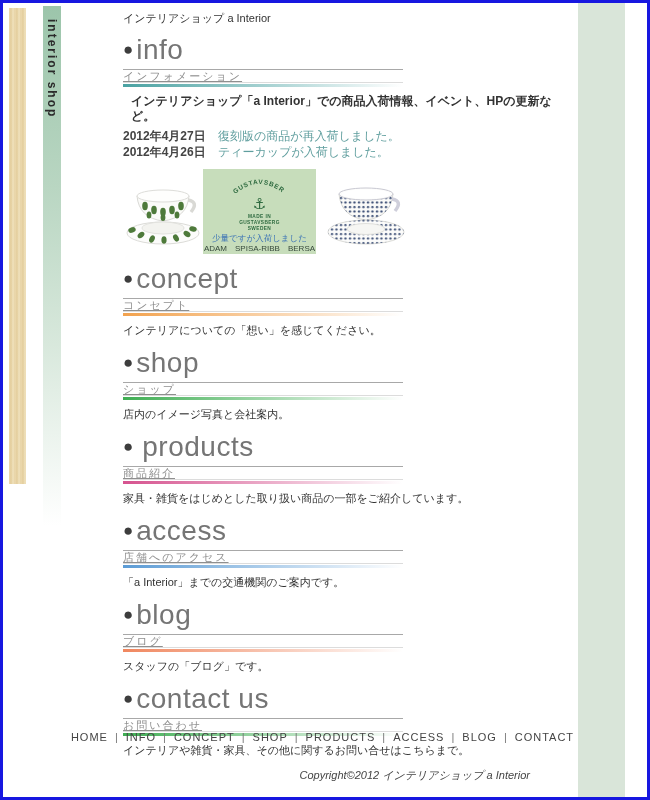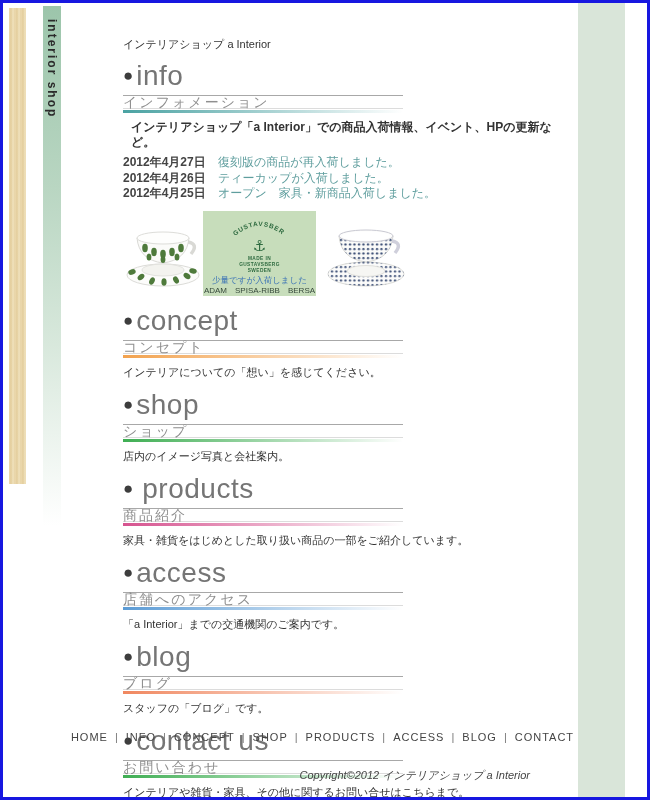--- a/index.html
+++ b/index.html
@@ -16,30 +16,30 @@
     background:linear-gradient(to bottom,#9cc5ab 0%,#b9d6c2 35%,#d8e8dc 65%,rgba(244,248,245,0) 100%);}
   .vertical-label{writing-mode:vertical-rl;text-orientation:mixed;
     font-size:12px;font-weight:bold;color:#2a2a2a;letter-spacing:2px;
     padding-top:13px;margin-left:2px;white-space:nowrap;}
 
   
   .right-strip{position:absolute;left:575px;top:0;width:47px;height:100%;background:#d9e5d9;}
 
   
   .main{position:absolute;left:120px;top:8px;width:445px;}
-  .page-title{font-size:11px;color:#333;line-height:14px;margin-top:26px;}
+  .page-title{font-size:11px;color:#333;line-height:14px;}
 
   .section{margin-top:12px;}
   .section-heading{width:280px;border-bottom:1px solid #a8a8a8;
     line-height:26px;padding-bottom:2px;white-space:nowrap;}
   .bullet{font-size:17px;color:#3d3d3d;margin-right:3px;position:relative;top:-4px;}
   .heading-text{font-size:28px;color:#757575;letter-spacing:0.5px;}
   .section-products .heading-text{margin-left:6px;}
   .subtitle{width:280px;margin-top:2px;border-bottom:1px solid #dcdcdc;
-    font-size:14px;line-height:9px;color:#8f8f8f;letter-spacing:2px;padding-bottom:1px;}
+    font-size:11px;line-height:9px;color:#8f8f8f;letter-spacing:2px;padding-bottom:1px;text-decoration:underline;}
   .bar{width:280px;height:3px;margin-top:1px;}
   .section-text{margin-top:7px;font-size:11px;line-height:15px;color:#333;}
   .intro{margin:7px 0 0 8px;font-size:12px;line-height:15px;color:#333;font-weight:bold;}
 
   .news{margin-top:5px;}
   .news-row{font-size:12px;line-height:15.5px;white-space:nowrap;}
   .news-date{display:inline-block;width:95px;font-weight:bold;color:#444;}
   .news-link{color:#5f9e9e;text-decoration:none;cursor:pointer;}
 
   .photos{margin-top:9px;display:flex;align-items:flex-end;}
@@ -81,23 +81,20 @@
       <div class="bar" style="background: linear-gradient(to right, rgb(74, 162, 162), rgba(255, 255, 255, 0));"></div>
     </div>
     <p class="intro">インテリアショップ「a Interior」での商品入荷情報、イベント、HPの更新など。</p>
 
     <div class="news">
       <div class="news-row">
         <span class="news-date">2012年4月27日</span><a class="news-link">復刻版の商品が再入荷しました。</a>
       </div>
       <div class="news-row">
         <span class="news-date">2012年4月26日</span><a class="news-link">ティーカップが入荷しました。</a>
-      </div>
-      <div class="news-row">
-        <span class="news-date">2012年4月25日</span><a class="news-link">オープン　家具・新商品入荷しました。</a>
       </div>
     </div>
 
     <div class="photos">
       <div class="photo">
         <svg viewBox="0 0 80 85" width="80" height="85">
           <ellipse cx="40" cy="64" rx="36" ry="11" fill="#fcfcfb" stroke="#dcdcd8"></ellipse>
           <g fill="#4e7a3b">
             <ellipse cx="9" cy="61" rx="2.6" ry="3.8" transform="rotate(70 9 61)"></ellipse>
             <ellipse cx="18" cy="66" rx="2.6" ry="3.8" transform="rotate(50 18 66)"></ellipse>

